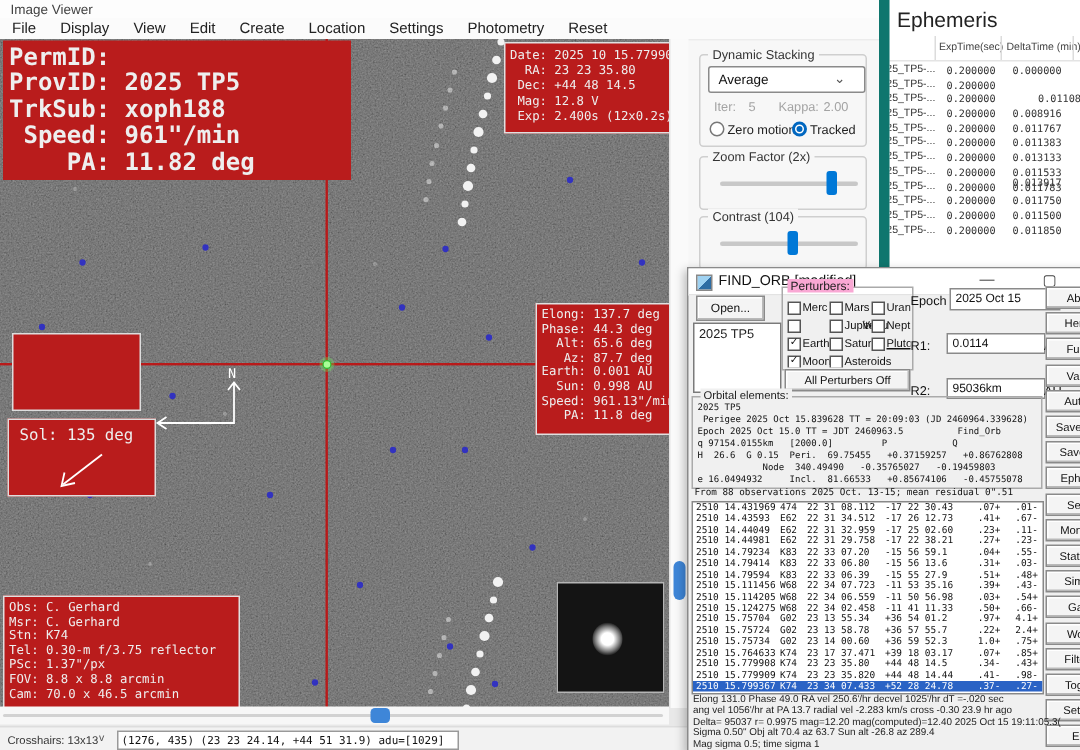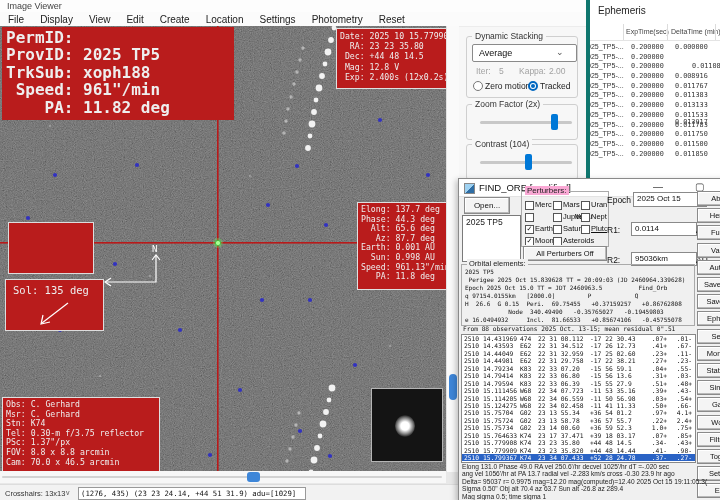--- a/index.html
+++ b/index.html
@@ -2,29 +2,29 @@
 <html><head>
 <meta charset="utf-8">
 <style>
   html,body{margin:0;padding:0;background:#cfcfcf;}
   #stage{position:relative;width:720px;height:500px;overflow:hidden;background:#e8e8e8;
          font-family:"Liberation Sans",sans-serif;color:#222;}
   .abs{position:absolute;}
 
   
   #eph-win{left:580px;top:0;width:140px;height:500px;background:#ffffff;border-left:1px solid #b5b5b5;}
-  .eph-menu{left:17px;top:5px;font-size:10px;color:#222;}
+  .eph-menu{left:17px;top:5px;font-size:14px;color:#222;}
   .eph-head{font-size:7px;color:#444;top:28px;}
   .eph-sep{top:24px;width:1px;height:16px;background:#dcdcdc;}
   .eph-hline{left:0;top:40px;width:140px;height:1px;background:#e4e4e4;}
   .eph-row{position:relative;height:9.7px;font-size:7px;color:#333;}
   .eph-row span{position:absolute;font-family:"DejaVu Sans Mono",monospace;font-size:6.8px;}
 
   
-  #iv-win{left:0;top:0;width:586px;height:360px;background:#f7f7f7;border-right:4px solid #0f766e;}
+  #iv-win{left:0;top:0;width:586px;height:360px;background:#f7f7f7;border-right:7px solid #0f766e;}
   #iv-title{left:0;top:0;width:100%;height:12px;background:#fdfdfd;font-size:9px;color:#444;}
   #iv-title span{position:absolute;left:7px;top:1px;}
   #iv-menu{left:0;top:12px;width:100%;height:14px;background:#fbfbfb;border-bottom:1px solid #ececec;display:flex;align-items:center;}
   .menu-item{font-size:10px;color:#222;padding:0 8px;}
 
   
   #canvas{left:0;top:26px;width:446px;height:446px;background:#101010;overflow:hidden;}
   .ov{position:absolute;background:#b91c1c;color:#eee;font-family:"DejaVu Sans Mono",monospace;white-space:pre;}
   .ov .ln{white-space:pre;}
   #permid-box{left:2px;top:1px;width:224px;height:89px;font-size:16px;font-weight:bold;line-height:17.4px;padding:2px 4px;}

